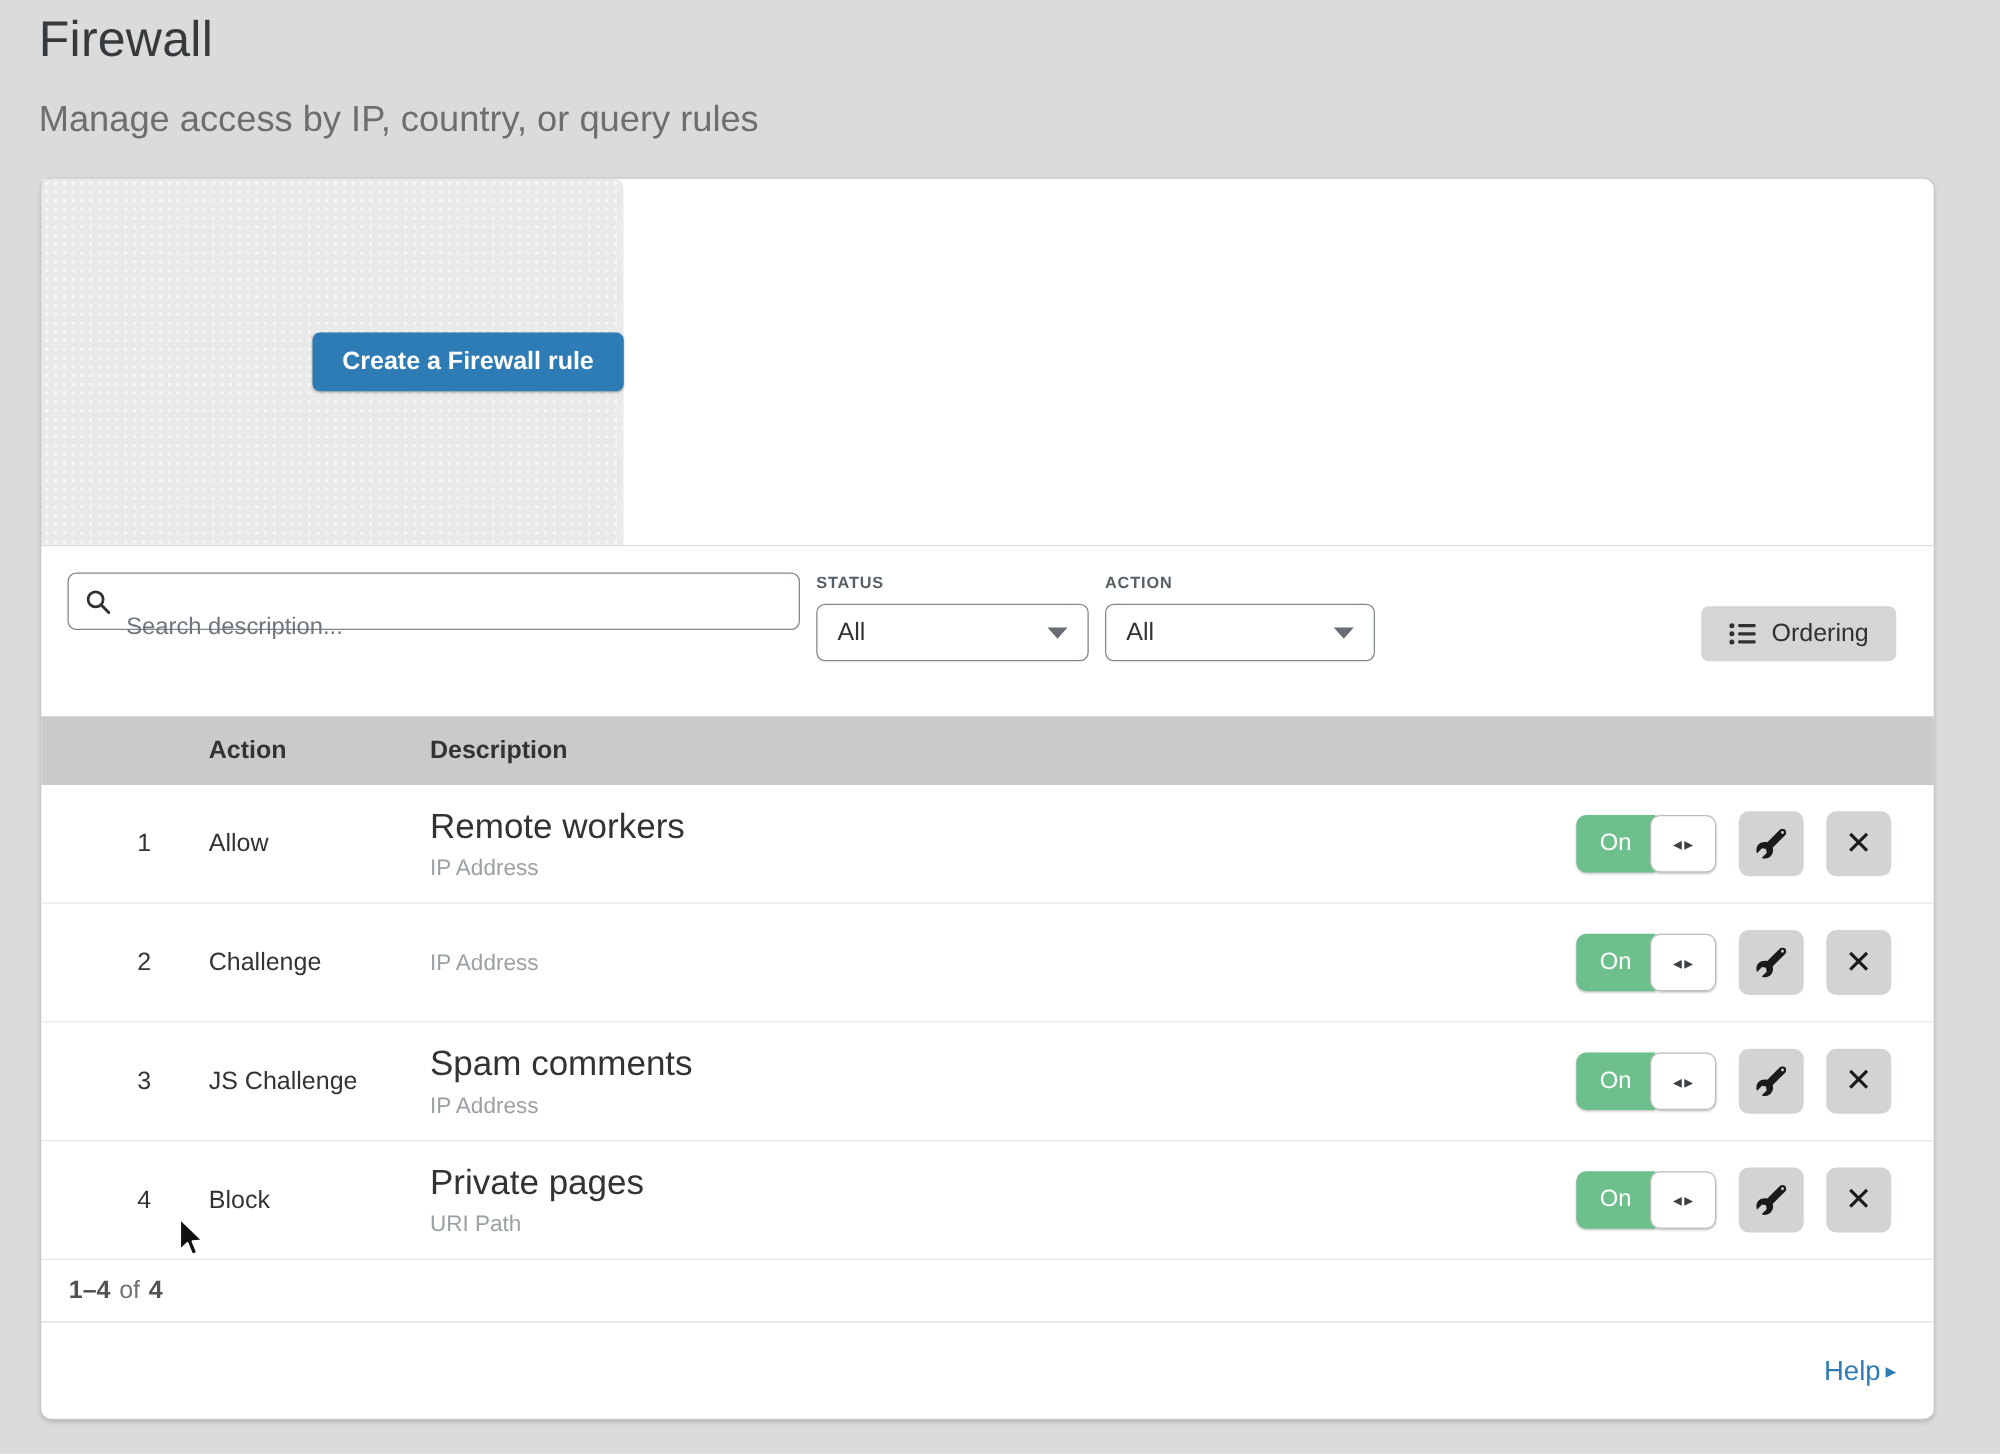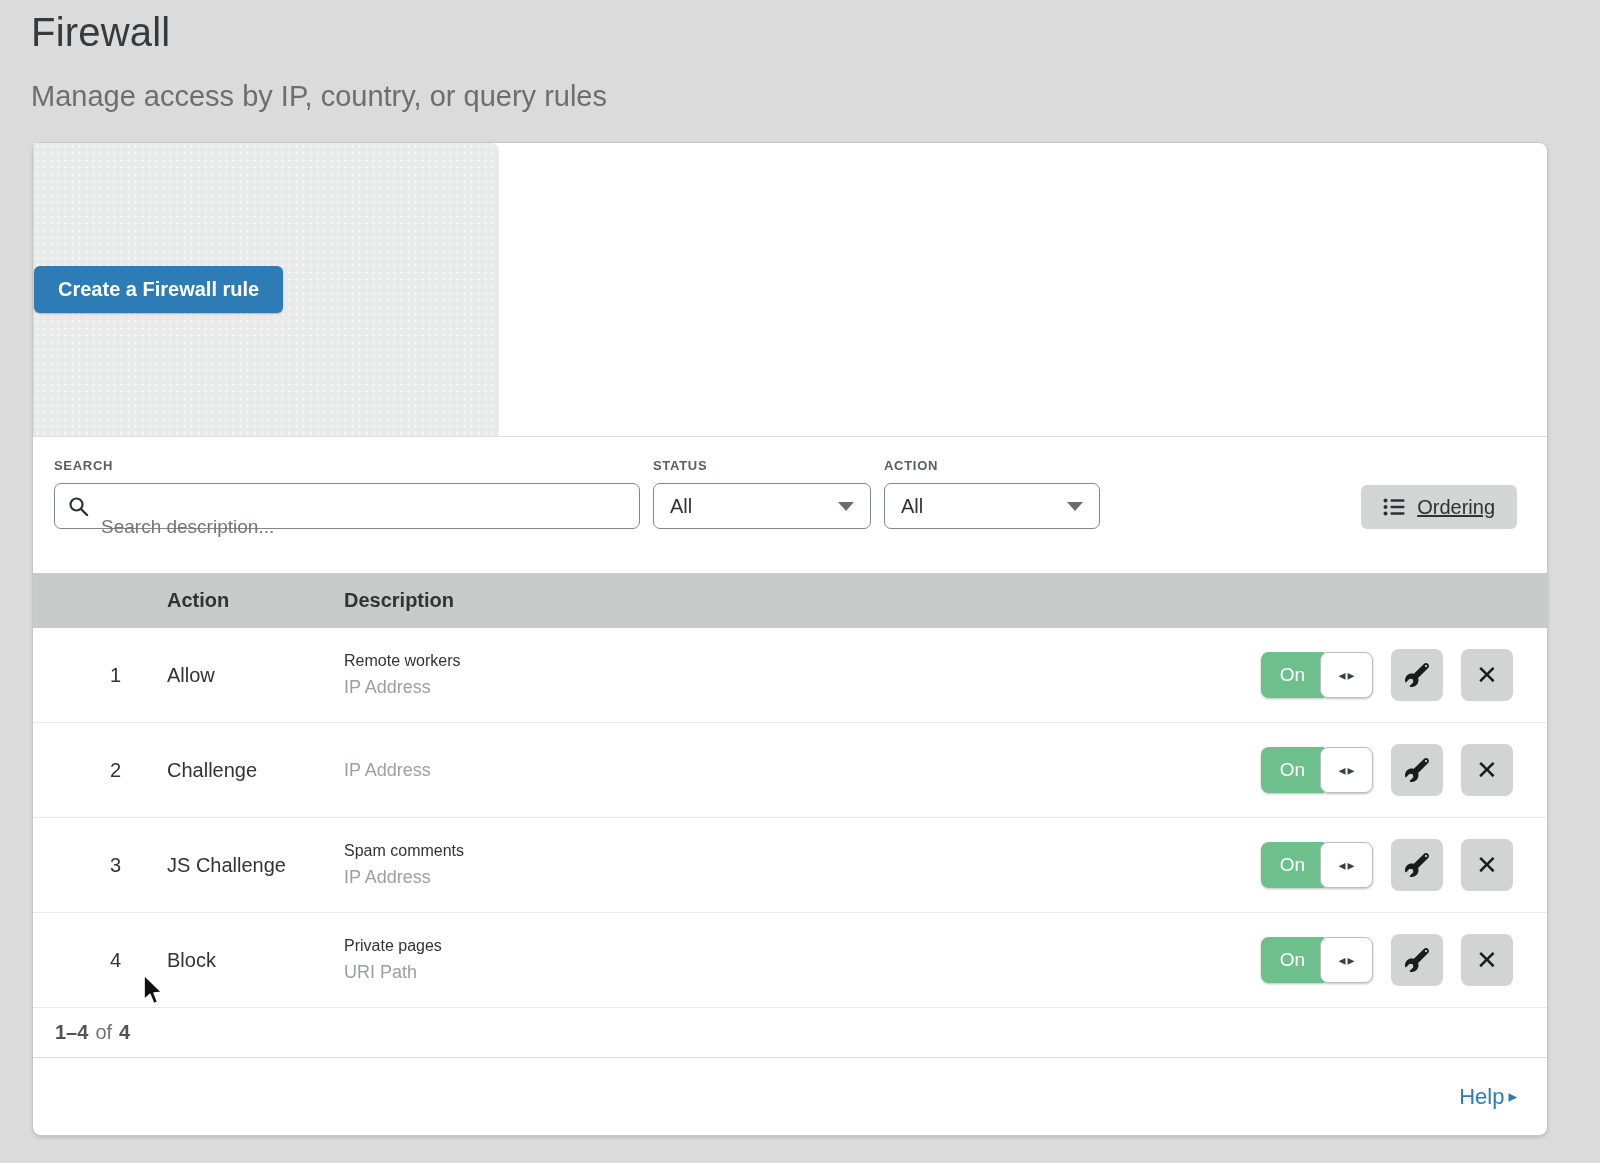--- a/index.html
+++ b/index.html
@@ -26,21 +26,21 @@
   .card-top { display:flex; height:294px; border-bottom:1px solid #dedede; }
   .card-top-left { flex:1; padding:52px 40px 0 46px; }
   .card-title { margin:0 0 27px 0; font-size:25px; font-weight:700; color:#333; }
   .card-desc { margin:0; max-width:945px; font-size:21px; line-height:36px; color:#3d3d3d; }
   .card-usage { margin:33px 0 0 0; font-size:21px; font-weight:700; color:#333; }
   .card-top-right {
     width:466px; border-left:1px solid #dcdcdc; border-radius:0 8px 0 0;
     background-color:#e9eaea;
     background-image:radial-gradient(#f7f7f7 1.1px, transparent 1.1px);
     background-size:7px 7px;
-    display:flex; align-items:center; justify-content:flex-start;
+    display:flex; align-items:center; justify-content:flex-end;
   }
   .btn-primary {
     background:#2d7cb5; color:#fff; border:none; border-radius:6px;
     font-family:inherit; font-size:20px; font-weight:700;
     padding:12px 24px; cursor:pointer; box-shadow:0 1px 2px rgba(0,0,0,.25);
   }
 
   
   .filters { height:136px; padding:21px 30px 0 21px; display:flex; align-items:flex-start; }
   .filter-group { display:flex; flex-direction:column; }
@@ -60,31 +60,31 @@
   .select {
     height:46px; background:#fff; border:1px solid #82878b; border-radius:7px;
     display:flex; align-items:center; justify-content:space-between;
     padding:0 16px; font-size:20px; color:#333; cursor:pointer;
   }
   .caret { width:0; height:0; border-left:8px solid transparent; border-right:8px solid transparent; border-top:9px solid #676d72; }
   .btn-ordering {
     margin-left:auto; margin-top:27px; height:44px; padding:0 22px;
     background:#d4d5d5; border:none; border-radius:6px; cursor:pointer;
     display:flex; align-items:center; gap:12px;
-    font-family:inherit; font-size:20px; color:#2e3235;text-decoration:underline;
+    font-family:inherit; font-size:20px; color:#2e3235;
   }
 
   
   .thead { height:55px; background:#c9cbcb; display:flex; align-items:center; font-size:20px; font-weight:700; color:#333; }
   .col-num { width:134px; text-align:right; padding-right:46px; flex:0 0 auto; }
   .col-action { width:177px; flex:0 0 auto; }
   .col-desc { flex:1; min-width:0; }
   .col-controls { flex:0 0 auto; display:flex; align-items:center; gap:18px; padding-right:34px; }
   .trow { height:95px; display:flex; align-items:center; border-bottom:1px solid #e8e8e8; font-size:20px; color:#333; }
-  .rule-desc { font-size:16px; color:#333; margin-bottom:7px; }
+  .rule-desc { font-size:28px; color:#333; margin-bottom:7px; }
   .rule-match { font-size:18px; color:#9aa0a4; }
 
   .toggle { display:flex; height:46px; width:124px; border-radius:8px; cursor:pointer; filter:drop-shadow(0 1px 1px rgba(0,0,0,.25));padding-left:12px; }
   .toggle-on { flex:1; background:#6dbf8c; color:#fff; font-size:19px; display:flex; align-items:center; justify-content:center; border-radius:8px 0 0 8px; }
   .toggle-handle { width:53px; background:#fff; border:1px solid #bdbdbd; border-radius:8px; margin-left:-4px; display:flex; align-items:center; justify-content:center; }
   .toggle-arrows { font-size:14px; color:#3c4043; letter-spacing:2px; padding-left:2px; }
 
   .icon-btn { width:52px; height:52px; background:#d2d4d4; border:none; border-radius:8px; cursor:pointer; display:flex; align-items:center; justify-content:center; padding:0; }
   .wrench-svg { transform:rotate(180deg); }
   .x-glyph { font-size:26px; font-weight:700; color:#1b1b1b; line-height:1; font-family:"DejaVu Sans", sans-serif; }
@@ -111,21 +111,20 @@
 <div class="card">
 
   <section class="card-top">
     <div class="card-top-right">
       <button class="btn-primary">Create a Firewall rule</button>
     </div>
   </section>
 
   <section class="filters">
     <div class="filter-group search-group">
-      <span class="filter-label">SEARCH</span>
       <div class="search-box">
         <svg width="21" height="21" viewBox="0 0 21 21">
           <circle cx="8.5" cy="8.5" r="6" fill="none" stroke="#2e3235" stroke-width="2.2"></circle>
           <line x1="13" y1="13" x2="19" y2="19" stroke="#2e3235" stroke-width="2.4" stroke-linecap="round"></line>
         </svg>
         <input type="text" placeholder="Search description..." style="">
       </div>
     </div>
 
     <div class="filter-group status-group">

